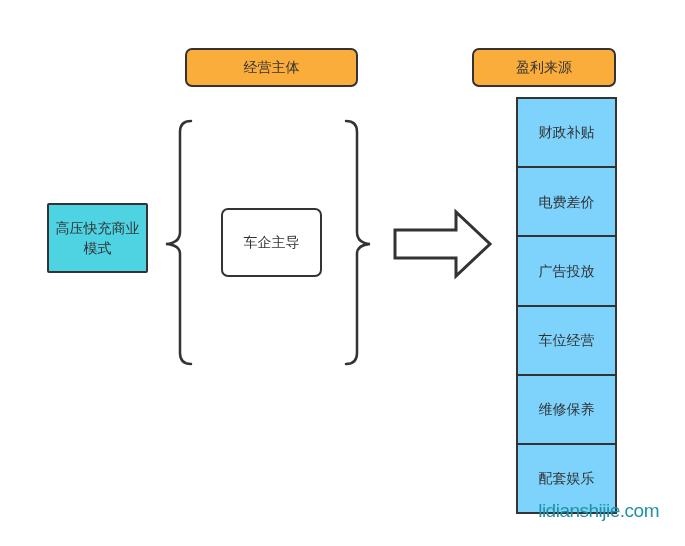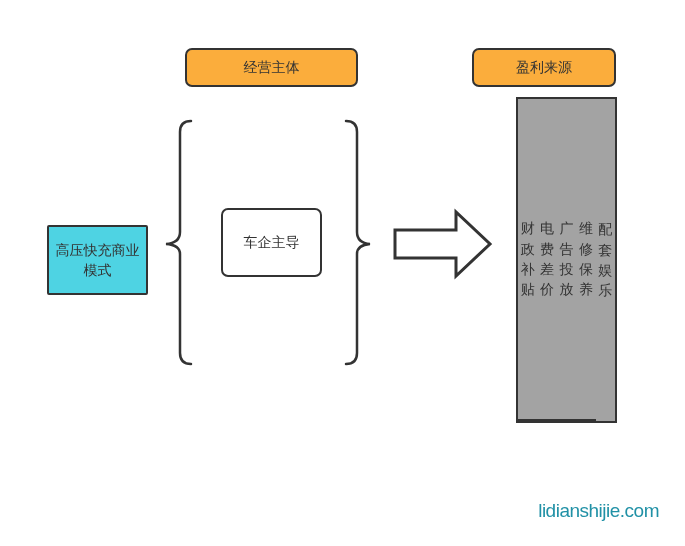--- a/index.html
+++ b/index.html
@@ -34,39 +34,39 @@
   }
   .node {
     position: absolute;
     width: 101px;
     background: #ffffff;
     border: 2px solid #333333;
     border-radius: 7px;
     padding: 0 1px;
   }
   .root-node {
-    left: 47px; top: 225px;
+    left: 47px; top: 203px;
     height: 70px;
     background: #4ED3E3;
     border-radius: 2px;
   }
   .op-header { left: 185px; top: 48px; width: 173px; }
   .profit-header { left: 472px; top: 48px; width: 144px; }
   .op1 { left: 221px; top: 95px;  height: 68px; }
   .op2 { left: 221px; top: 208px; height: 69px; }
   .op3 { left: 221px; top: 322px; height: 68px; }
   .profit-table {
     position: absolute;
     left: 516px; top: 97px;
-    width: 101px; height: 326px;
+    width: 101px; height: 417px;
     box-sizing: border-box;
     border: 2px solid #333333;
-    background: #a3a3a3;
+    background: #7dd3fc;
     display: flex;
-    flex-direction: row;
+    flex-direction: column;
   }
   .cell {
     flex: 1 1 0;
     border-bottom: 2px solid #333333;
   }
   .cell:last-child { border-bottom: none; }
   .overlay {
     position: absolute;
     left: 0; top: 0;
     width: 685px; height: 546px;
@@ -90,20 +90,21 @@
   <div class="node root-node">高压快充商业模式</div>
 
   <div class="header-node op-header">经营主体</div>
   <div class="node op2">车企主导</div>
 
   <div class="header-node profit-header">盈利来源</div>
   <div class="profit-table">
     <div class="cell">财政补贴</div>
     <div class="cell">电费差价</div>
     <div class="cell">广告投放</div>
+    <div class="cell">车位经营</div>
     <div class="cell">维修保养</div>
     <div class="cell">配套娱乐</div>
   </div>
 
   <svg class="overlay" viewBox="0 0 685 546" xmlns="http://www.w3.org/2000/svg">
     <path d="M191,121 Q180,121 180,132 L180,232 Q180,243 166,244 Q180,245 180,254 L180,353 Q180,364 191,364" fill="none" stroke="#333333" stroke-width="2.5" stroke-linecap="round"></path>
     <path d="M346,121 Q357,121 357,132 L357,232 Q357,243 370,244 Q357,245 357,254 L357,353 Q357,364 346,364" fill="none" stroke="#333333" stroke-width="2.5" stroke-linecap="round"></path>
     <polygon points="395,230 456,230 456,212 490,244 456,276 456,258 395,258" fill="#ffffff" stroke="#333333" stroke-width="3" stroke-linejoin="miter"></polygon>
   </svg>
 

